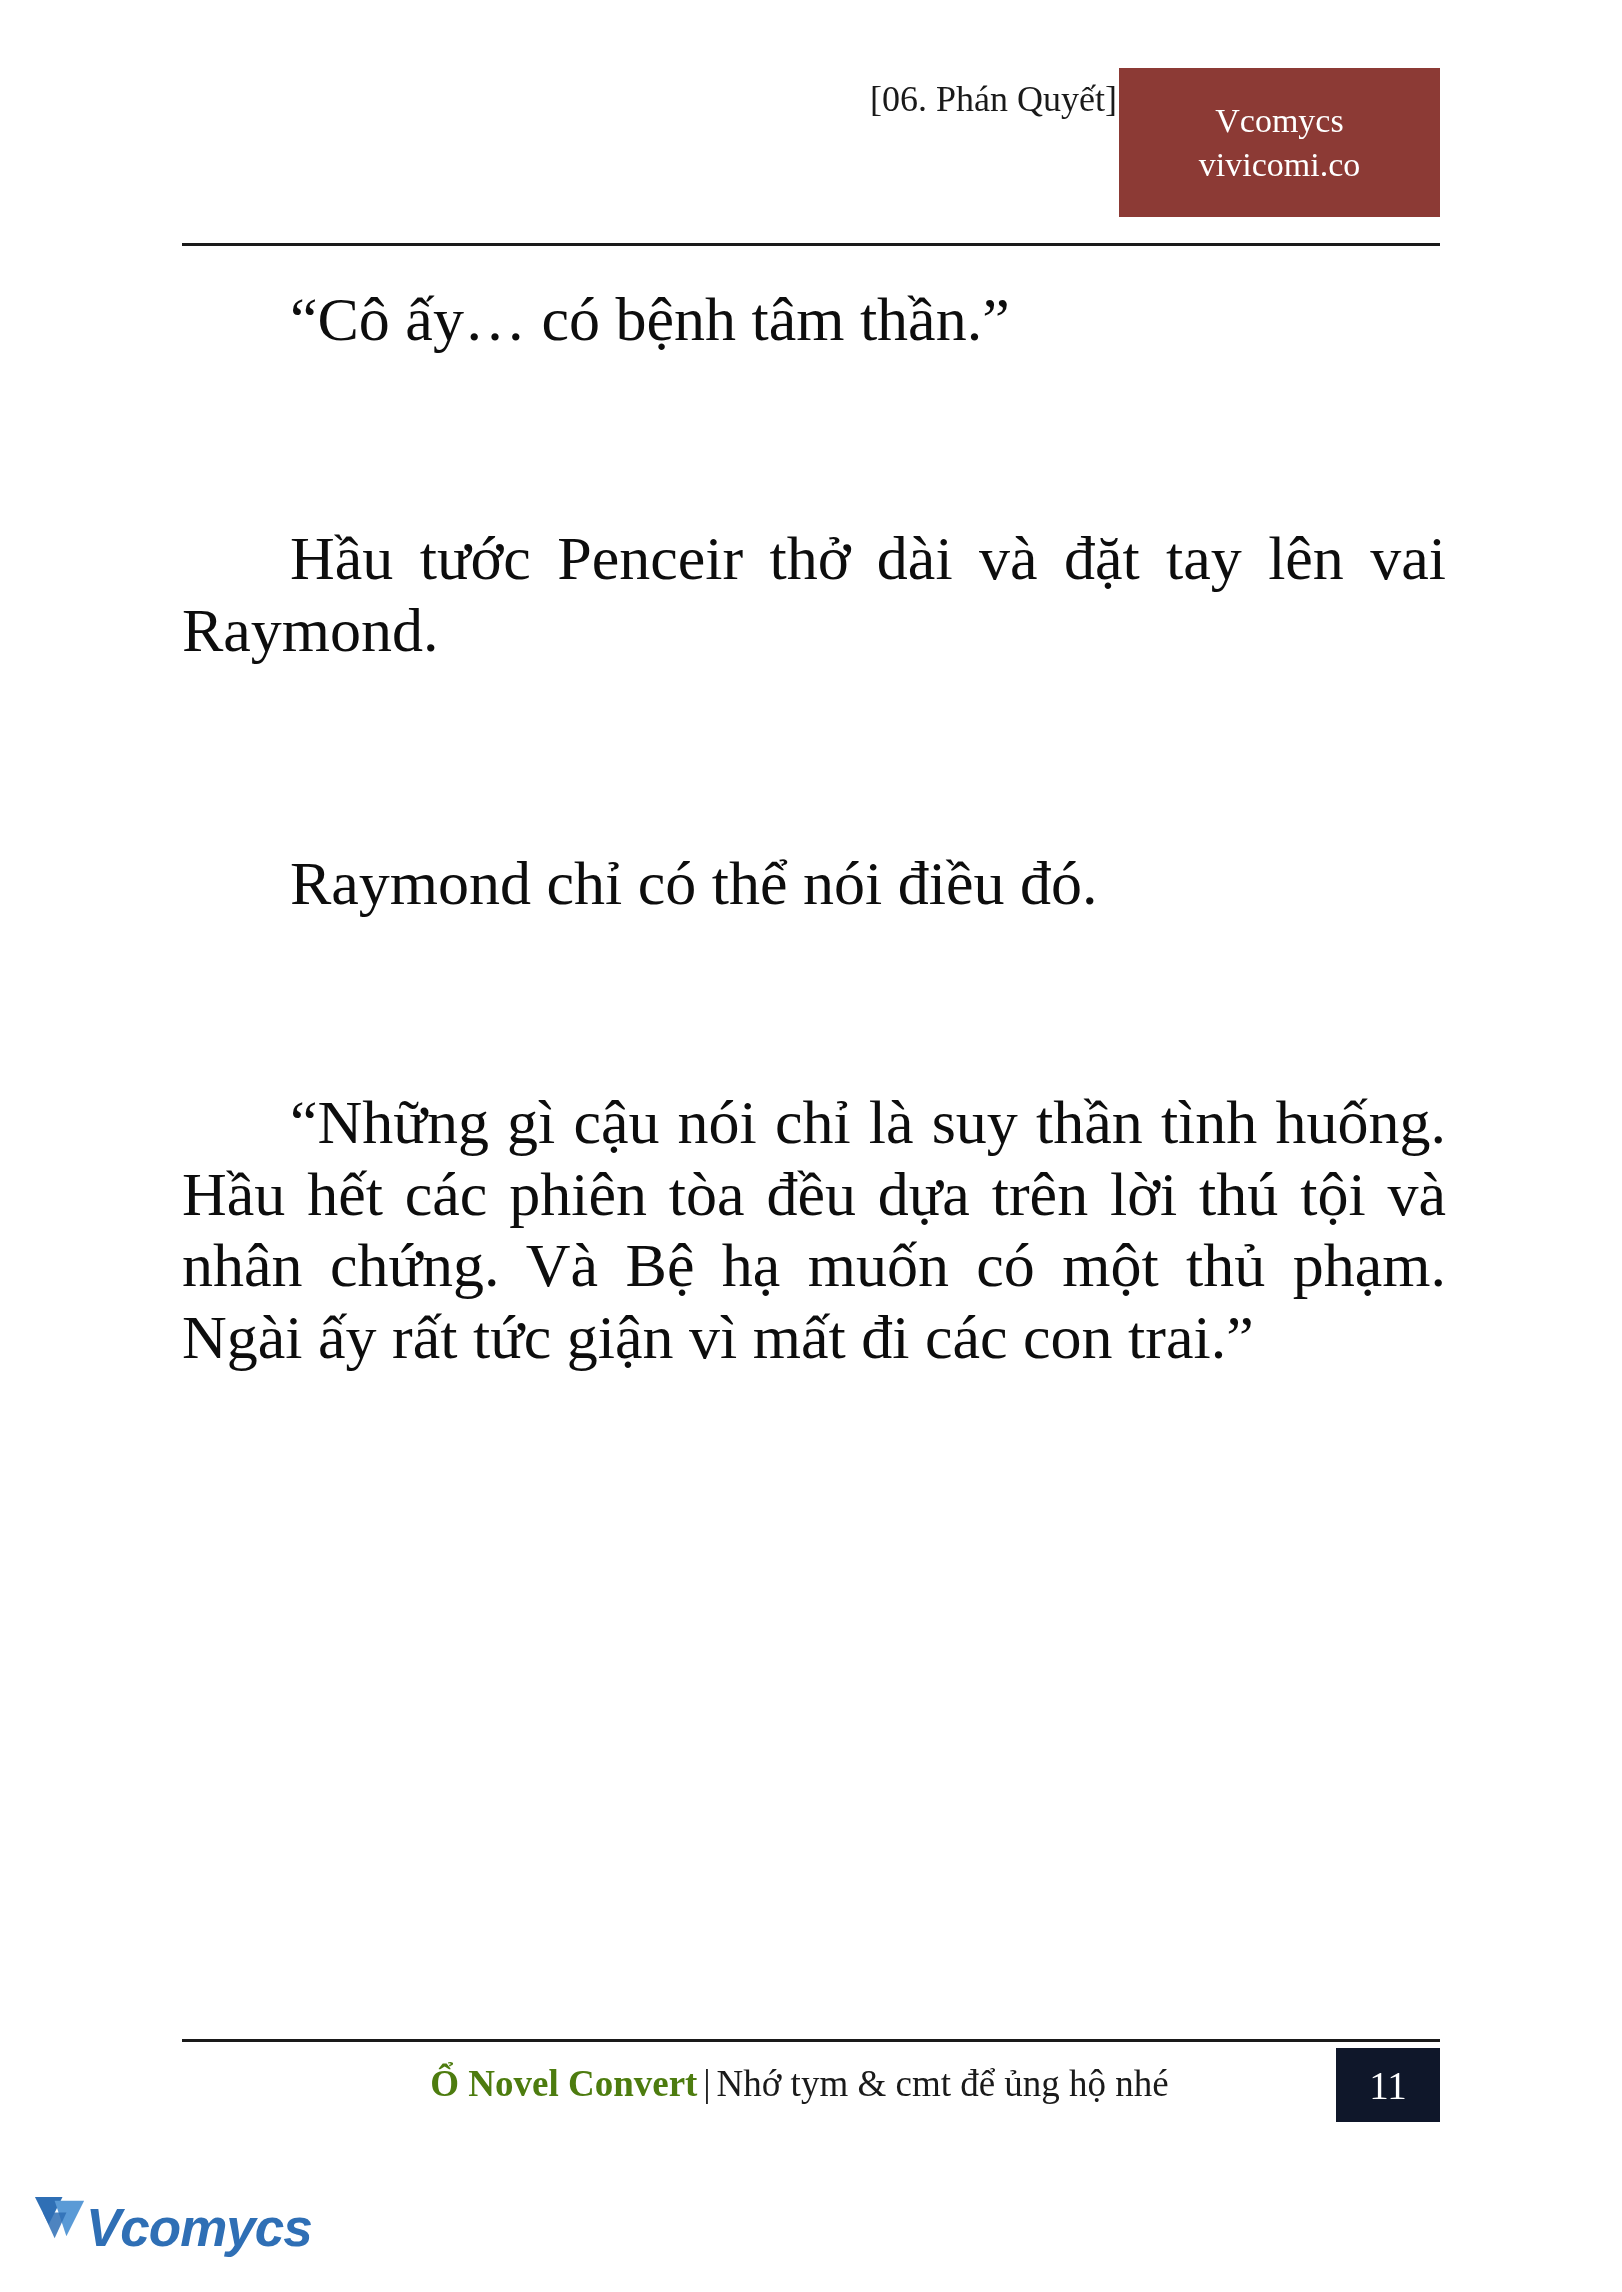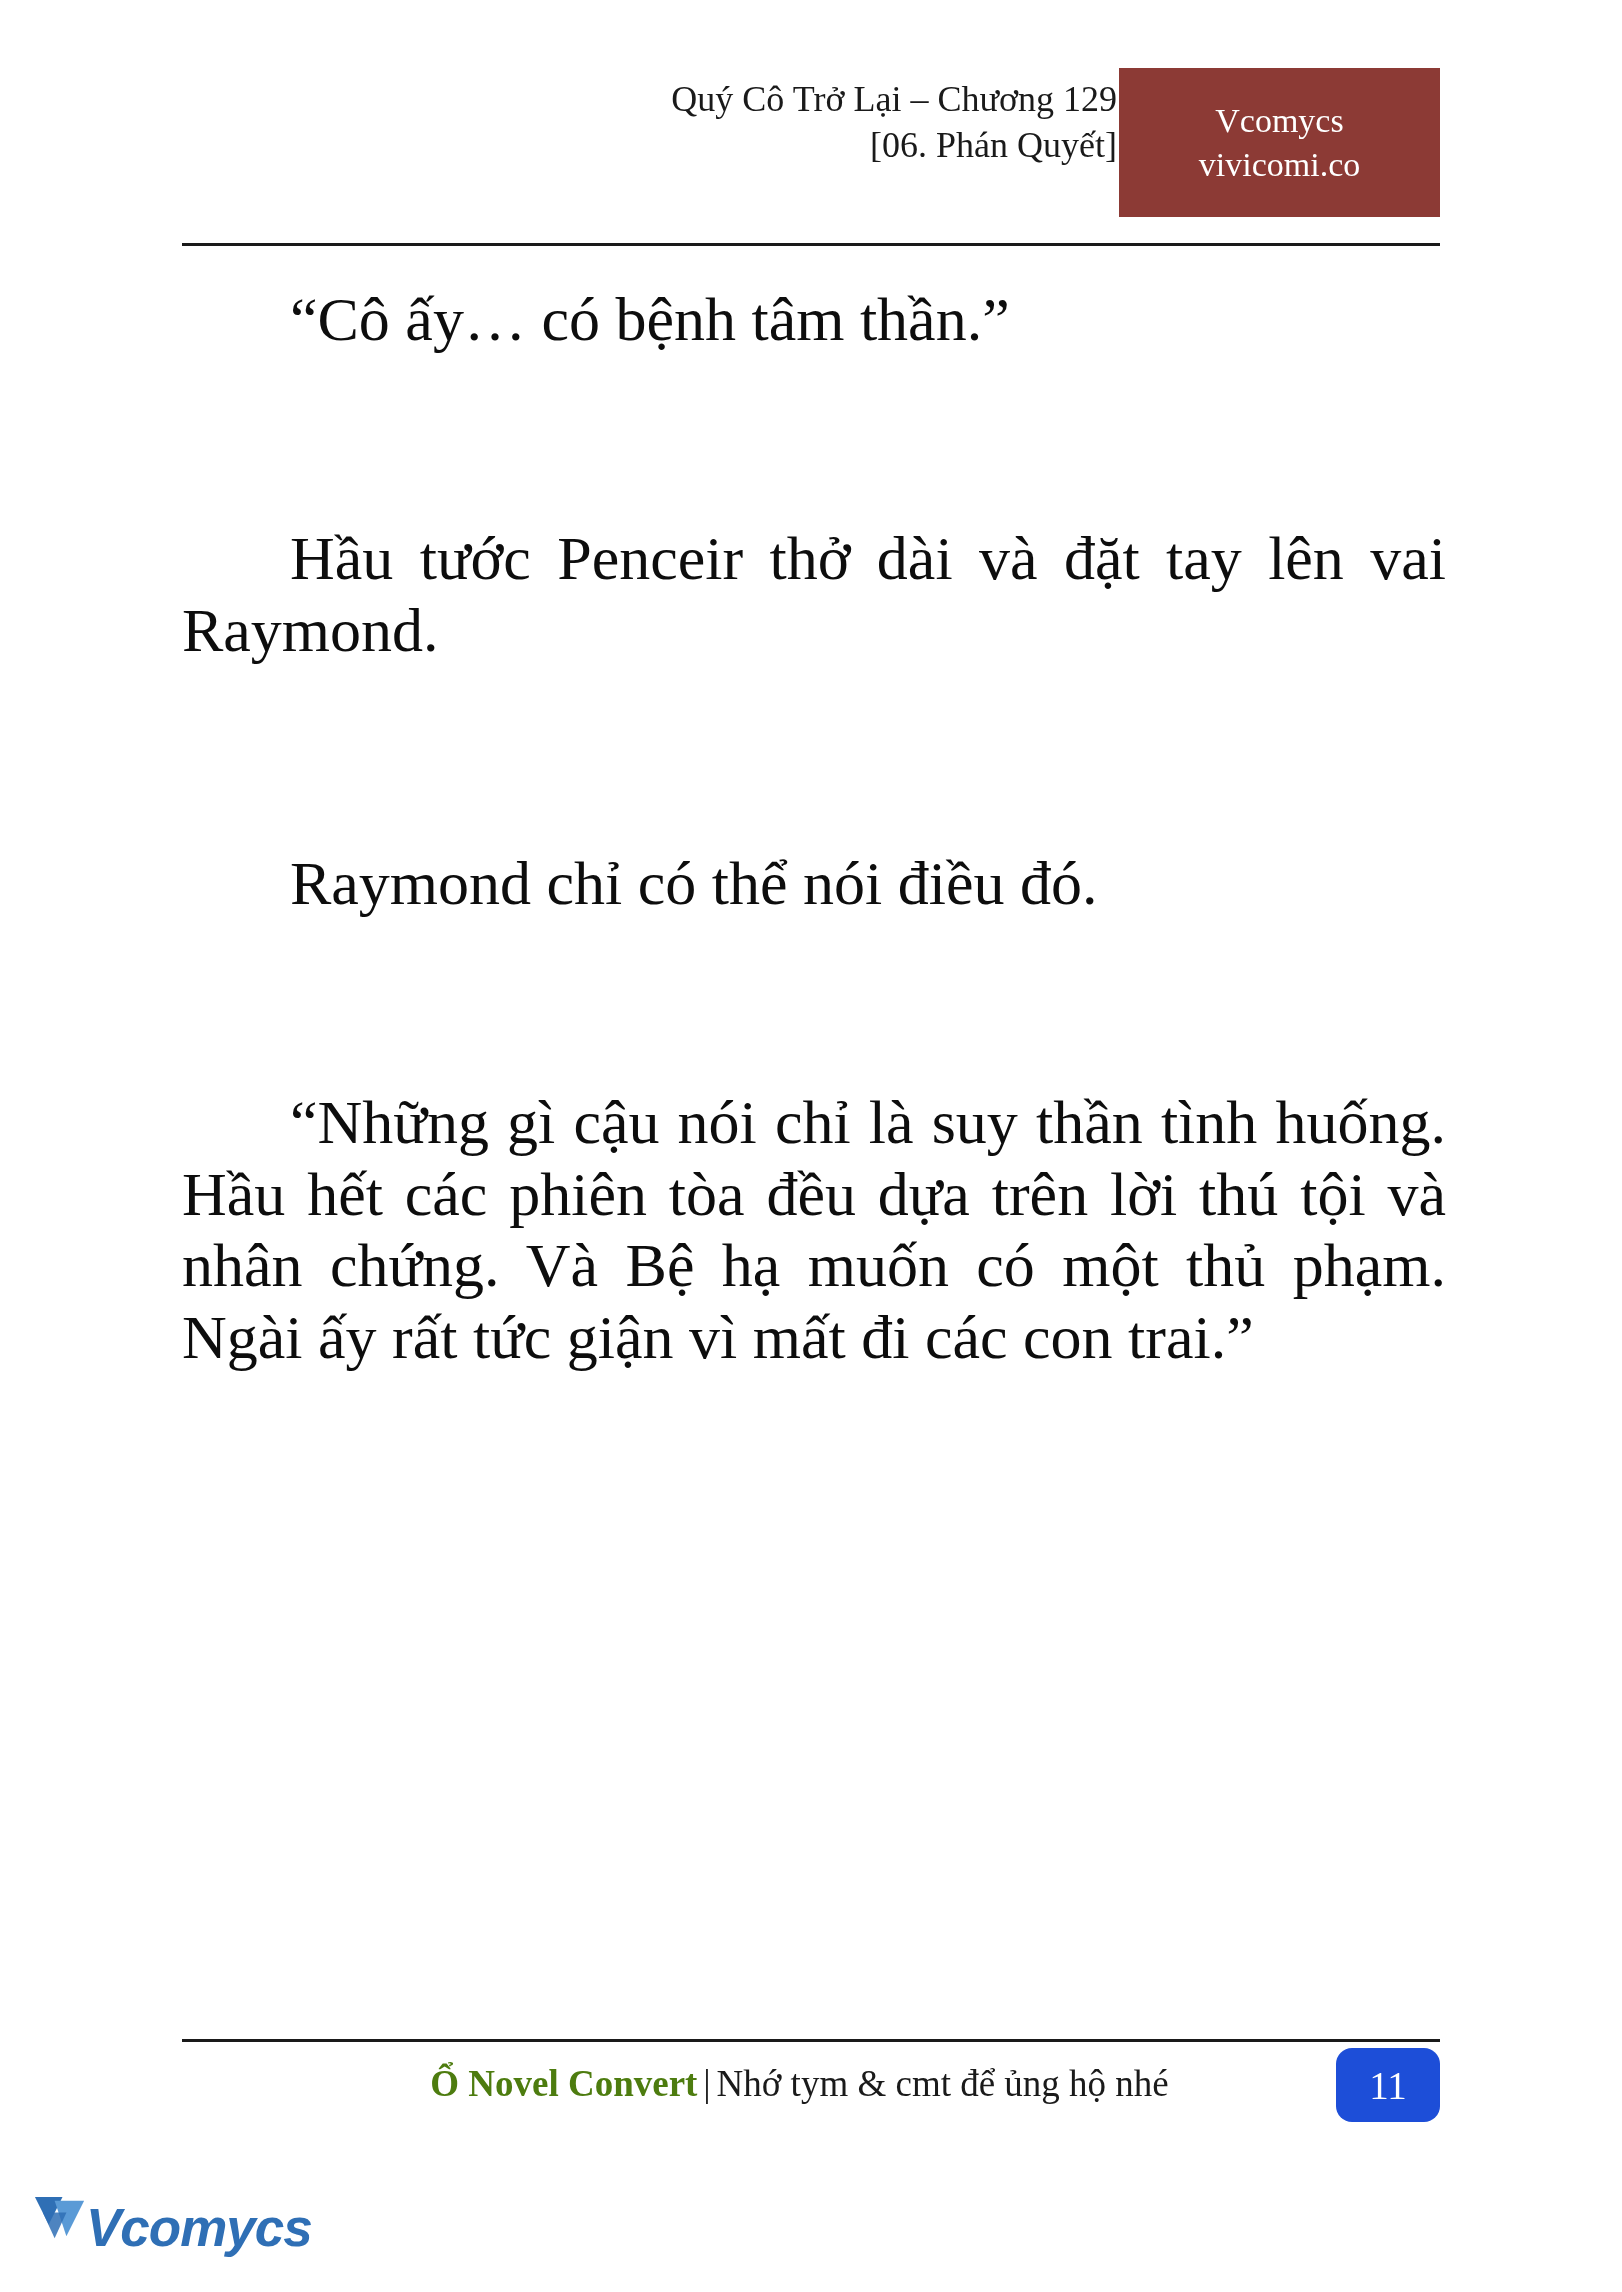--- a/index.html
+++ b/index.html
@@ -127,28 +127,27 @@
   .footer-sep {
     color: #1a1a1a;
     padding: 0 5.9px;
   }
   .page-num-box {
     position: absolute;
     right: 0;
     top: -5.9px;
     width: 104px;
     height: 74px;
-    background: #1d4ed8;
+    background: #0f172a;
     color: #ffffff;
     display: flex;
     align-items: center;
     justify-content: center;
     font-size: 39px;
     font-family: "Liberation Serif", serif;
-    border-radius: 16px;
   }
 
   
   .watermark {
     position: absolute;
     left: 33px;
     top: 2181px;
     width: 225px;
     height: 94px;
   }
@@ -171,21 +170,20 @@
     height: 57px;
   }
 </style>
 </head>
 <body>
 
 <div class="page">
 
   <div class="header">
     <div class="header-title">
-      <span>Quý Cô Trở Lại – Chương 129</span>
       <span class="line2">[06. Phán Quyết]</span>
     </div>
     <div class="brand-box">
       <span>Vcomycs</span>
       <span>vivicomi.co</span>
     </div>
   </div>
   <div class="header-rule"></div>
 
   <div class="content">

